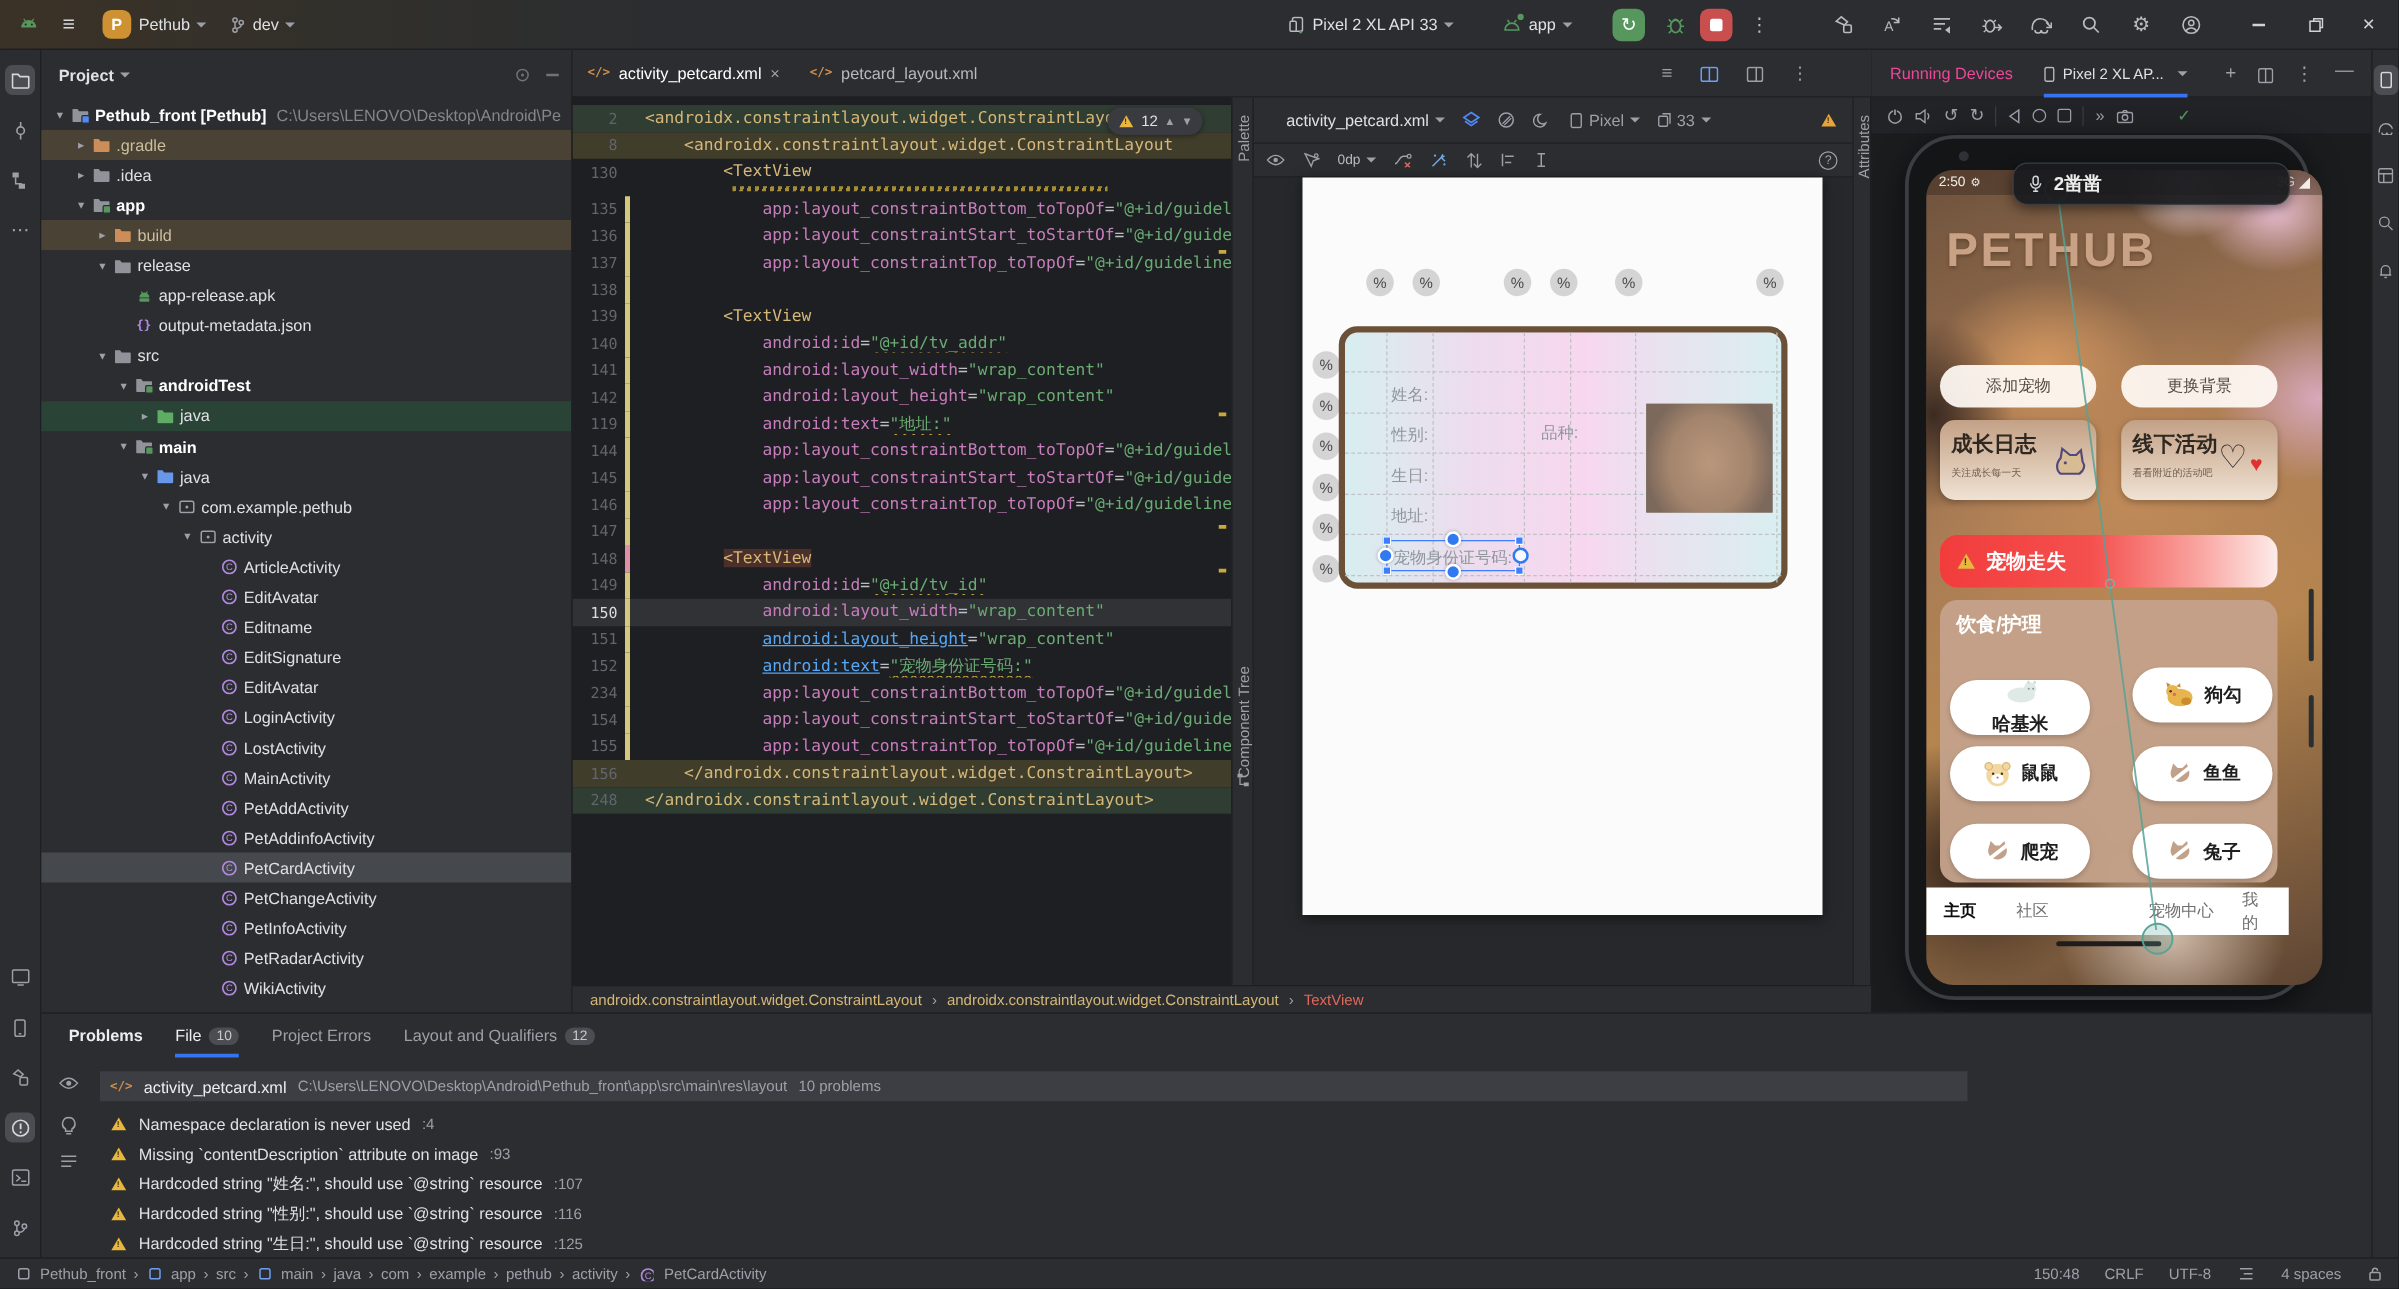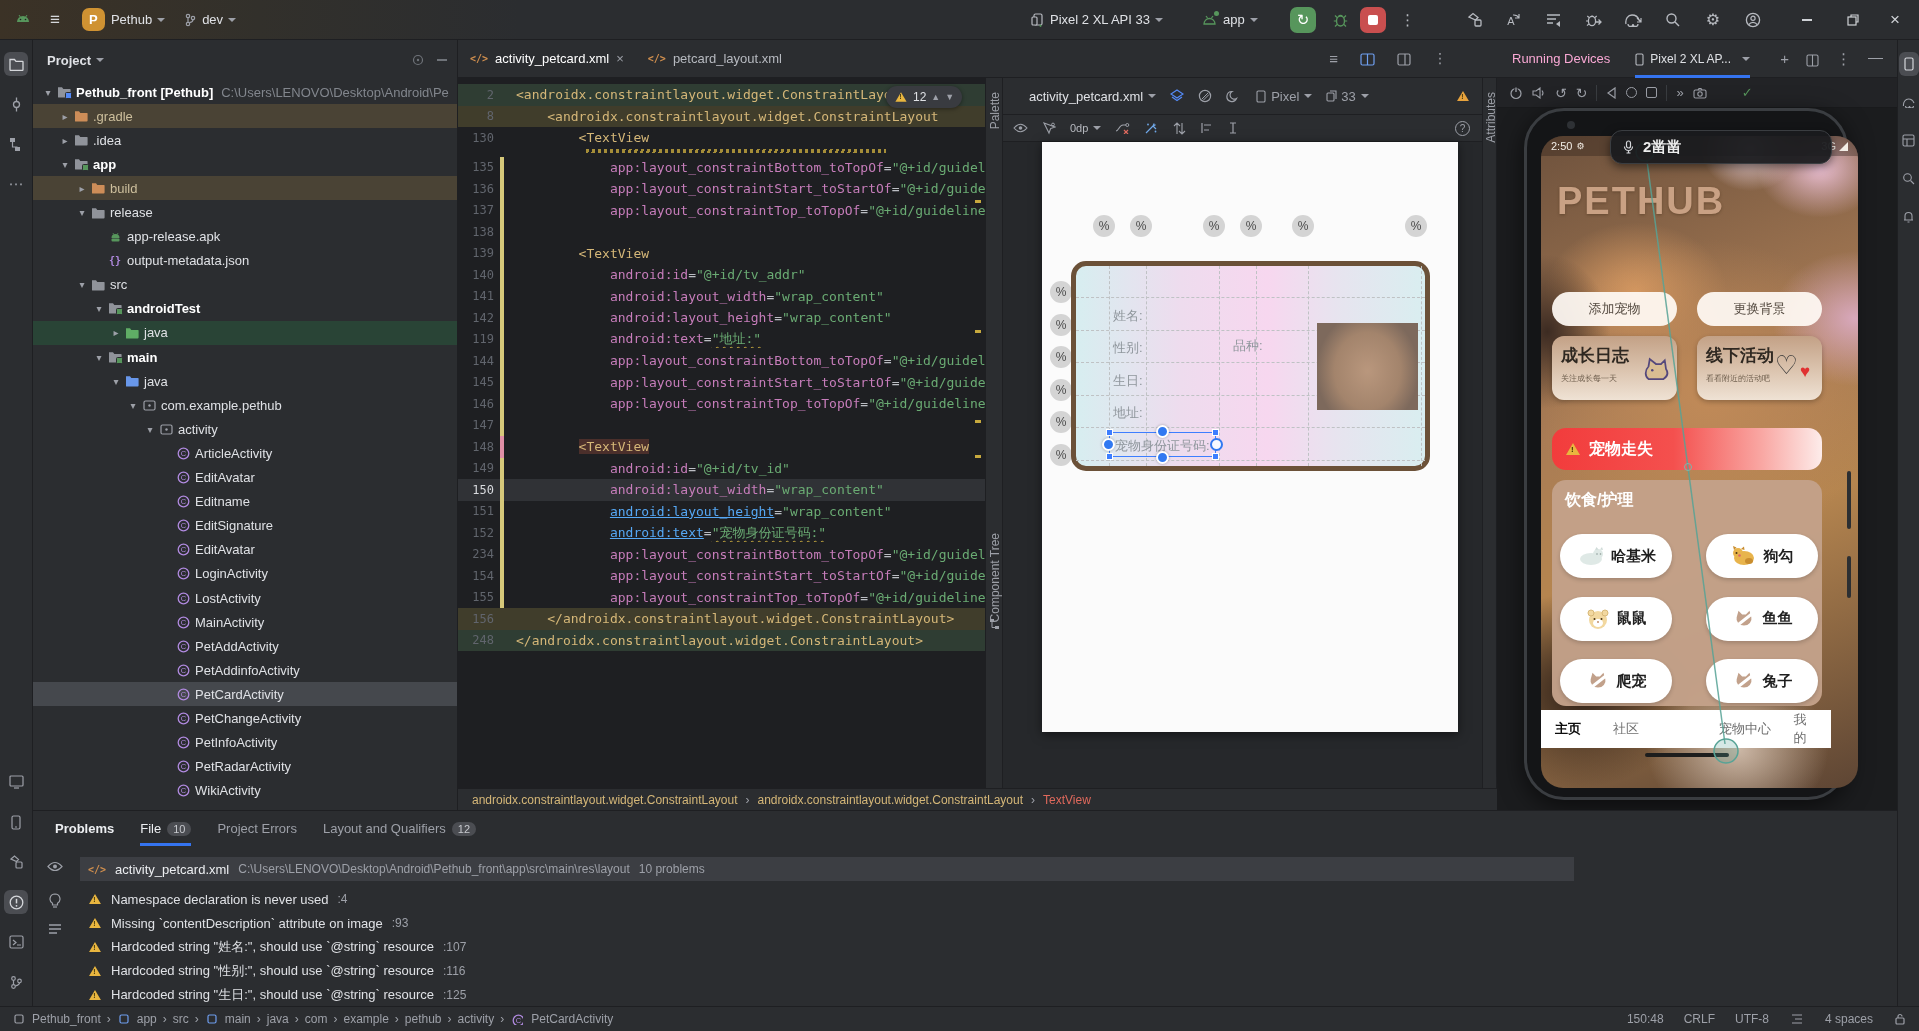--- a/index.html
+++ b/index.html
@@ -914,21 +914,21 @@
   <div id="crumbs" class="abs">
     <span style="color:#d5b778">androidx.constraintlayout.widget.ConstraintLayout</span>
     <span class="dim">›</span>
     <span style="color:#d5b778">androidx.constraintlayout.widget.ConstraintLayout</span>
     <span class="dim">›</span>
     <span style="color:#e0695c">TextView</span>
   </div>
 
   <div id="rundev" class="abs">
     <div id="rdhead">
-      <span style="margin-left:15px;color:#f9a8d4">Running Devices</span>
+      <span style="margin-left:15px;color:#ec4899">Running Devices</span>
       <span style="margin-left:25px;display:flex;align-items:center;gap:6px;font-size:12px;color:#dfe1e5;position:relative;height:38px;padding-top:1px">
         <svg width="9" height="13" viewBox="0 0 9 13">
             <rect x="1" y="1" width="7" height="11" rx="1.3" fill="none" stroke="#b7bac0" stroke-width="1.1"></rect>
           </svg>
         <span>Pixel 2 XL AP...</span>
         <span class="caret"></span>
         <span style="position:absolute;left:0;right:0;bottom:0;height:3px;background:#3574f0"></span>
       </span>
       <span style="margin-left:auto;display:flex;gap:17px;margin-right:14px;color:#9da0a8;font-size:15px">
         <span>+</span>
@@ -1003,21 +1003,21 @@
         </div>
 
         <div id="alertbn">
           <span class="wtri"></span>
           <span>宠物走失</span>
         </div>
 
         <div id="carepanel">
           <div style="position:absolute;left:13px;top:10px;color:#fff;font-size:16px;font-weight:bold">饮食/护理</div>
           <div id="carebtns">
-              <div class="cbtn" style="left: 8px; top: 54px;">
+              <div class="cbtn" style="left: 8px; top: 64px; flex-direction: column;">
                 <span style="position: relative;">
                   <svg width="28" height="20" viewBox="0 0 28 20">
                     <ellipse cx="15" cy="13" rx="11" ry="6" fill="#dfe9e6"></ellipse>
                     <circle cx="22" cy="8" r="5" fill="#dfe9e6"></circle>
                     <path d="M19 4 l1.5-3 2 2.5z M24 3.5 l2-2.5 1 3z" fill="#cfdbd8"></path>
                     <circle cx="21" cy="8" r=".8" fill="#8a9a96"></circle>
                     <circle cx="24.5" cy="8" r=".8" fill="#8a9a96"></circle>
                   </svg>
                 </span>
                 <span>哈基米</span>

